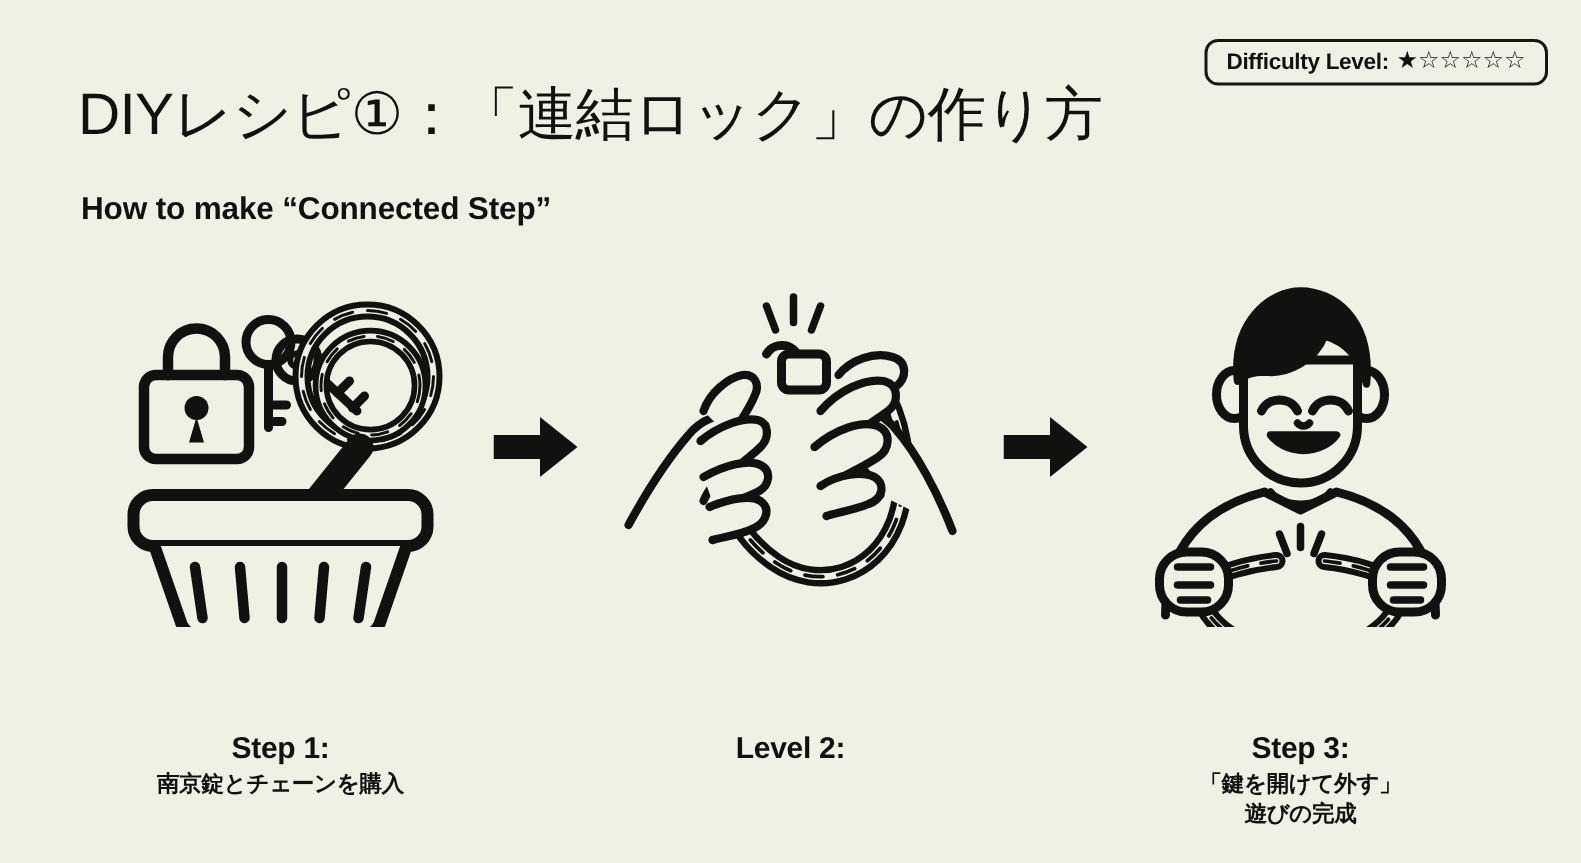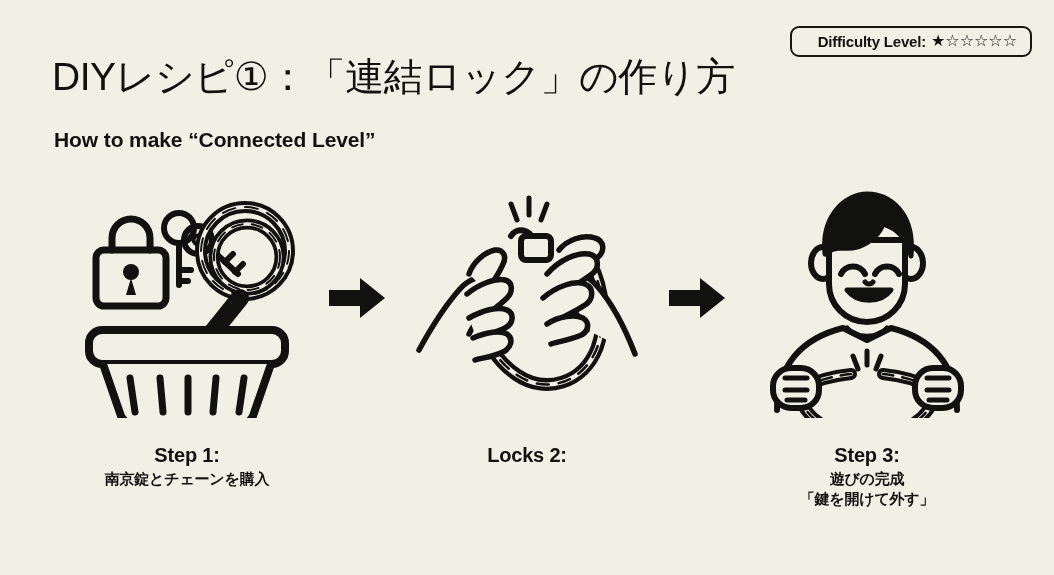--- a/index.html
+++ b/index.html
@@ -16,21 +16,21 @@
     position: relative;
   }
 
   
   .badge {
     position: absolute;
     top: 26px;
     right: 22px;
     border: 2px solid #17160f;
     border-radius: 9px;
-    padding: 5px 13px 6px 26px;
+    padding: 5px 13px 6px 13px;
     display: flex;
     align-items: center;
     gap: 5px;
     background: #f1f0e5;
     line-height: 1;
   }
   .badge-label {
     font-size: 15px;
     font-weight: bold;
     letter-spacing: -0.2px;
@@ -71,20 +71,21 @@
     width: 1054px;
     display: flex;
     align-items: flex-start;
     justify-content: center;
   }
   .step {
     width: 268px;
     display: flex;
     flex-direction: column;
     align-items: center;
+    gap: 44px;
   }
   .art {
     width: 250px;
     height: 252px;
     display: flex;
     align-items: center;
     justify-content: center;
   }
   .art svg { display: block; }
 
@@ -115,21 +116,21 @@
 </style>
 </head>
 <body>
 
 <div class="badge">
   <span class="badge-label">Difficulty Level:</span>
   <span class="badge-stars">★☆☆☆☆☆</span>
 </div>
 
 <div class="title">DIYレシピ①：「連結ロック」の作り方</div>
-<div class="subtitle">How to make “Connected Level”</div>
+<div class="subtitle">How to make “Connected Step”</div>
 
 <div class="steps">
 
   <div class="step">
     <div class="art">
       <svg width="240" height="240" viewBox="0 0 240 240" fill="none" stroke="#111110" stroke-width="7" stroke-linecap="round" stroke-linejoin="round">
 
         <g>
           <path d="M45 72 v-12 a19 19 0 0 1 38 0 v12" fill="none" stroke-width="7"></path>
           <rect x="29" y="72" width="70" height="56" rx="8" fill="none" stroke-width="7"></rect>
@@ -211,21 +212,21 @@
           <path d="M228 176 C218 150 204 124 190 108 C182 98 168 92 158 96 C150 100 150 112 156 120
                    C164 130 176 142 180 152" stroke-width="5.5"></path>
           <path d="M152 72 C160 62 176 56 188 60 C198 63 198 74 190 80 C180 88 168 96 162 104" stroke-width="5.5"></path>
           <path d="M140 96 C152 82 170 74 182 76 C192 78 193 90 185 96 C174 104 160 112 154 120" stroke-width="5.5"></path>
           <path d="M136 120 C150 108 168 102 178 106 C188 110 186 122 178 127 C166 135 152 140 146 146" stroke-width="5.5"></path>
           <path d="M140 146 C152 138 168 136 176 140 C184 145 181 155 172 158 C162 162 150 164 144 166" stroke-width="5.5"></path>
         </g>
       </svg>
     </div>
     <div class="caption">
-      <div class="caption-step">Locks 2:</div>
+      <div class="caption-step">Level 2:</div>
     </div>
   </div>
 
   <div class="arrow">
     <svg width="56" height="44" viewBox="0 0 56 44">
       <path d="M0 14 H31 V2 L56 22 L31 42 V30 H0 Z" fill="#111110"></path>
     </svg>
   </div>
 
   <div class="step">
@@ -279,18 +280,18 @@
           <path d="M38 200 h22 M38 212 h22 M40 222 h18" stroke-width="5"></path>
         </g>
         <g fill="#f1f0e5">
           <rect x="168" y="190" width="46" height="40" rx="18" stroke-width="6"></rect>
           <path d="M180 200 h22 M180 212 h22 M182 222 h18" stroke-width="5"></path>
         </g>
       </svg>
     </div>
     <div class="caption">
       <div class="caption-step">Step 3:</div>
+      <div class="caption-line">「鍵を開けて外す」</div>
       <div class="caption-line">遊びの完成</div>
-      <div class="caption-line">「鍵を開けて外す」</div>
     </div>
   </div>
 
 </div>
 
 </body></html>

